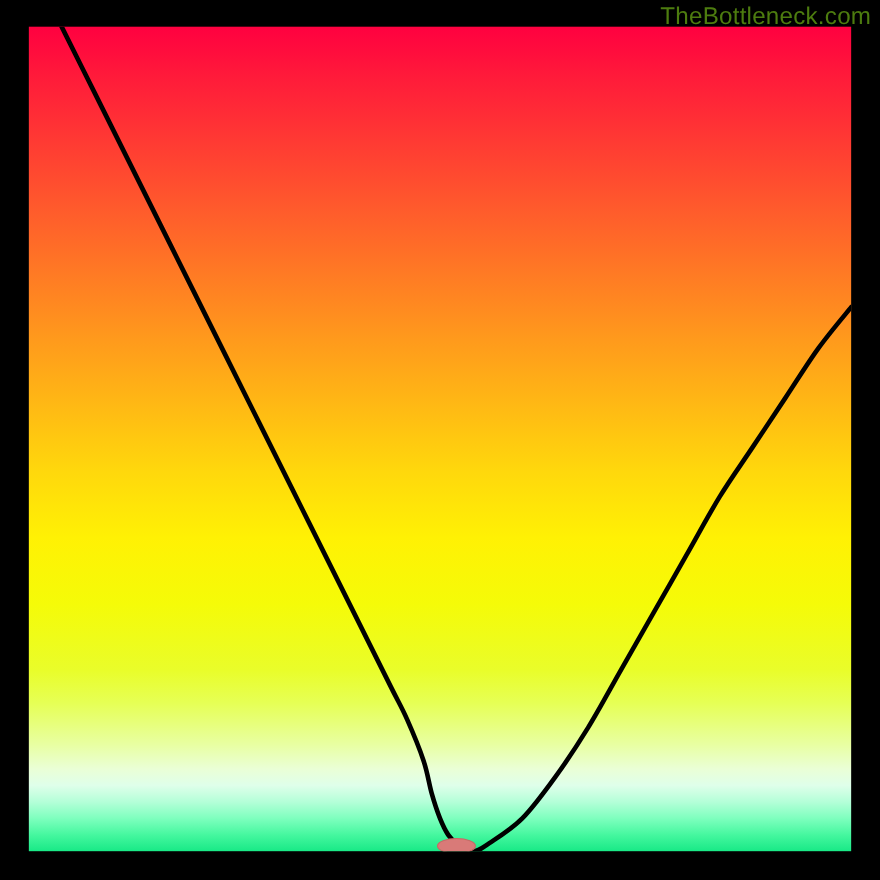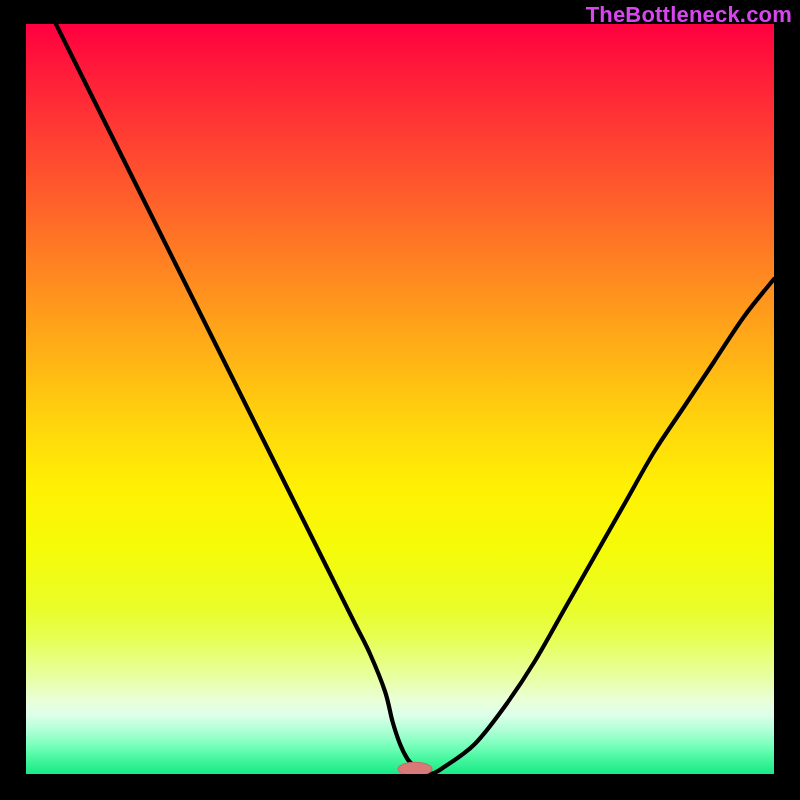--- a/index.html
+++ b/index.html
@@ -52,23 +52,23 @@
       #b4ffd8 94%,
       #7effbe 96%,
       #45f79f 98%,
       #18e986 100%
     );
   }
   .watermark {
     position: absolute;
     top: 2px;
     right: 8px;
-    color: #d946ef;
+    color: #4d7c0f;
     font-size: 22px;
-    font-weight: 700;
+    font-weight: 400;
     letter-spacing: 0.2px;
     user-select: none;
   }
   svg.curve {
     position: absolute;
     left: 0;
     top: 0;
     width: 100%;
     height: 100%;
   }

